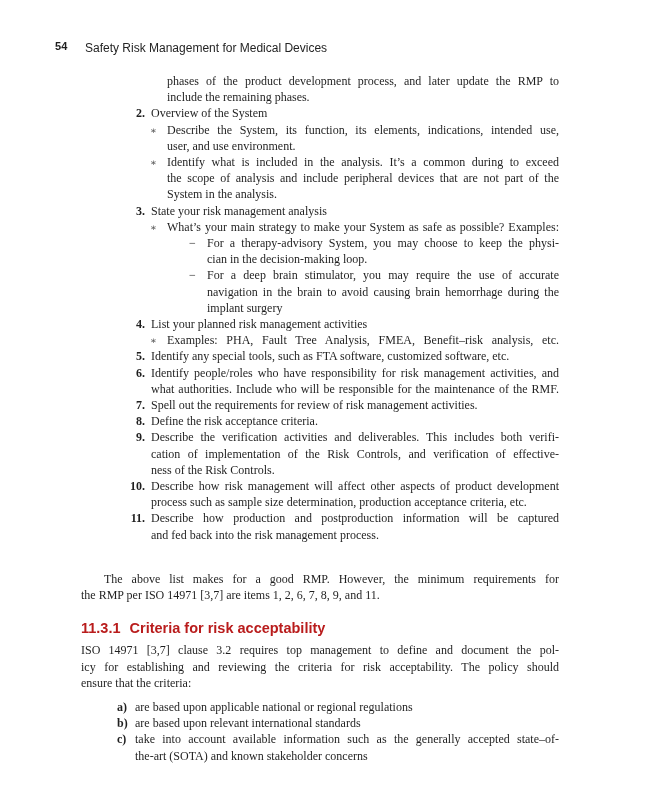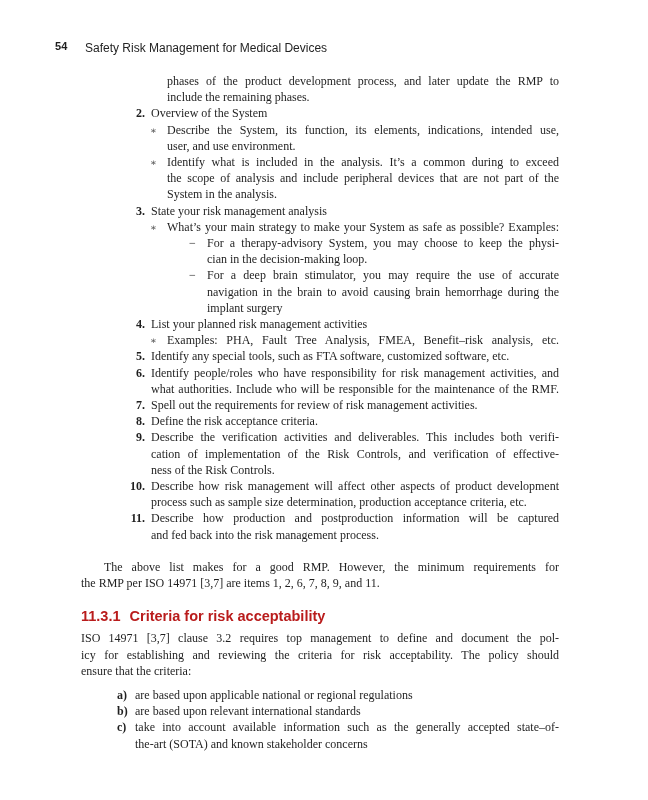--- a/index.html
+++ b/index.html
@@ -32,21 +32,21 @@
     position: relative;
     font-family: "Liberation Serif", "DejaVu Serif", serif;
     font-size: 12px;
     line-height: 16.2px;
     color: #1f1f1f;
   }
   .b-cont   { margin-left: 150px; width: 392px; }
   .b-bullet { margin-left: 150px; width: 392px; }
   .b-num    { margin-left: 134px; width: 408px; }
   .b-dash   { margin-left: 190px; width: 352px; }
-  .b-para   { margin-left: 64px;  width: 478px; margin-top: 16px; }
+  .b-para   { margin-left: 64px;  width: 478px; margin-top: 28px; }
   .b-alpha  { margin-left: 118px; width: 424px; }
   .b-heading {
     margin-left: 64px; margin-top: 15px; margin-bottom: 4px;
     font-family: "Liberation Sans", sans-serif;
     font-weight: bold; font-size: 14.5px; line-height: 20px; color: #b91c1c;
   }
   .b-heading + .b-para { margin-top: 0; }
   .b-para + .b-alpha { margin-top: 8px; }
   .heading-number { margin-right: 9px; }
   .ln { text-align: justify; text-align-last: justify; }

